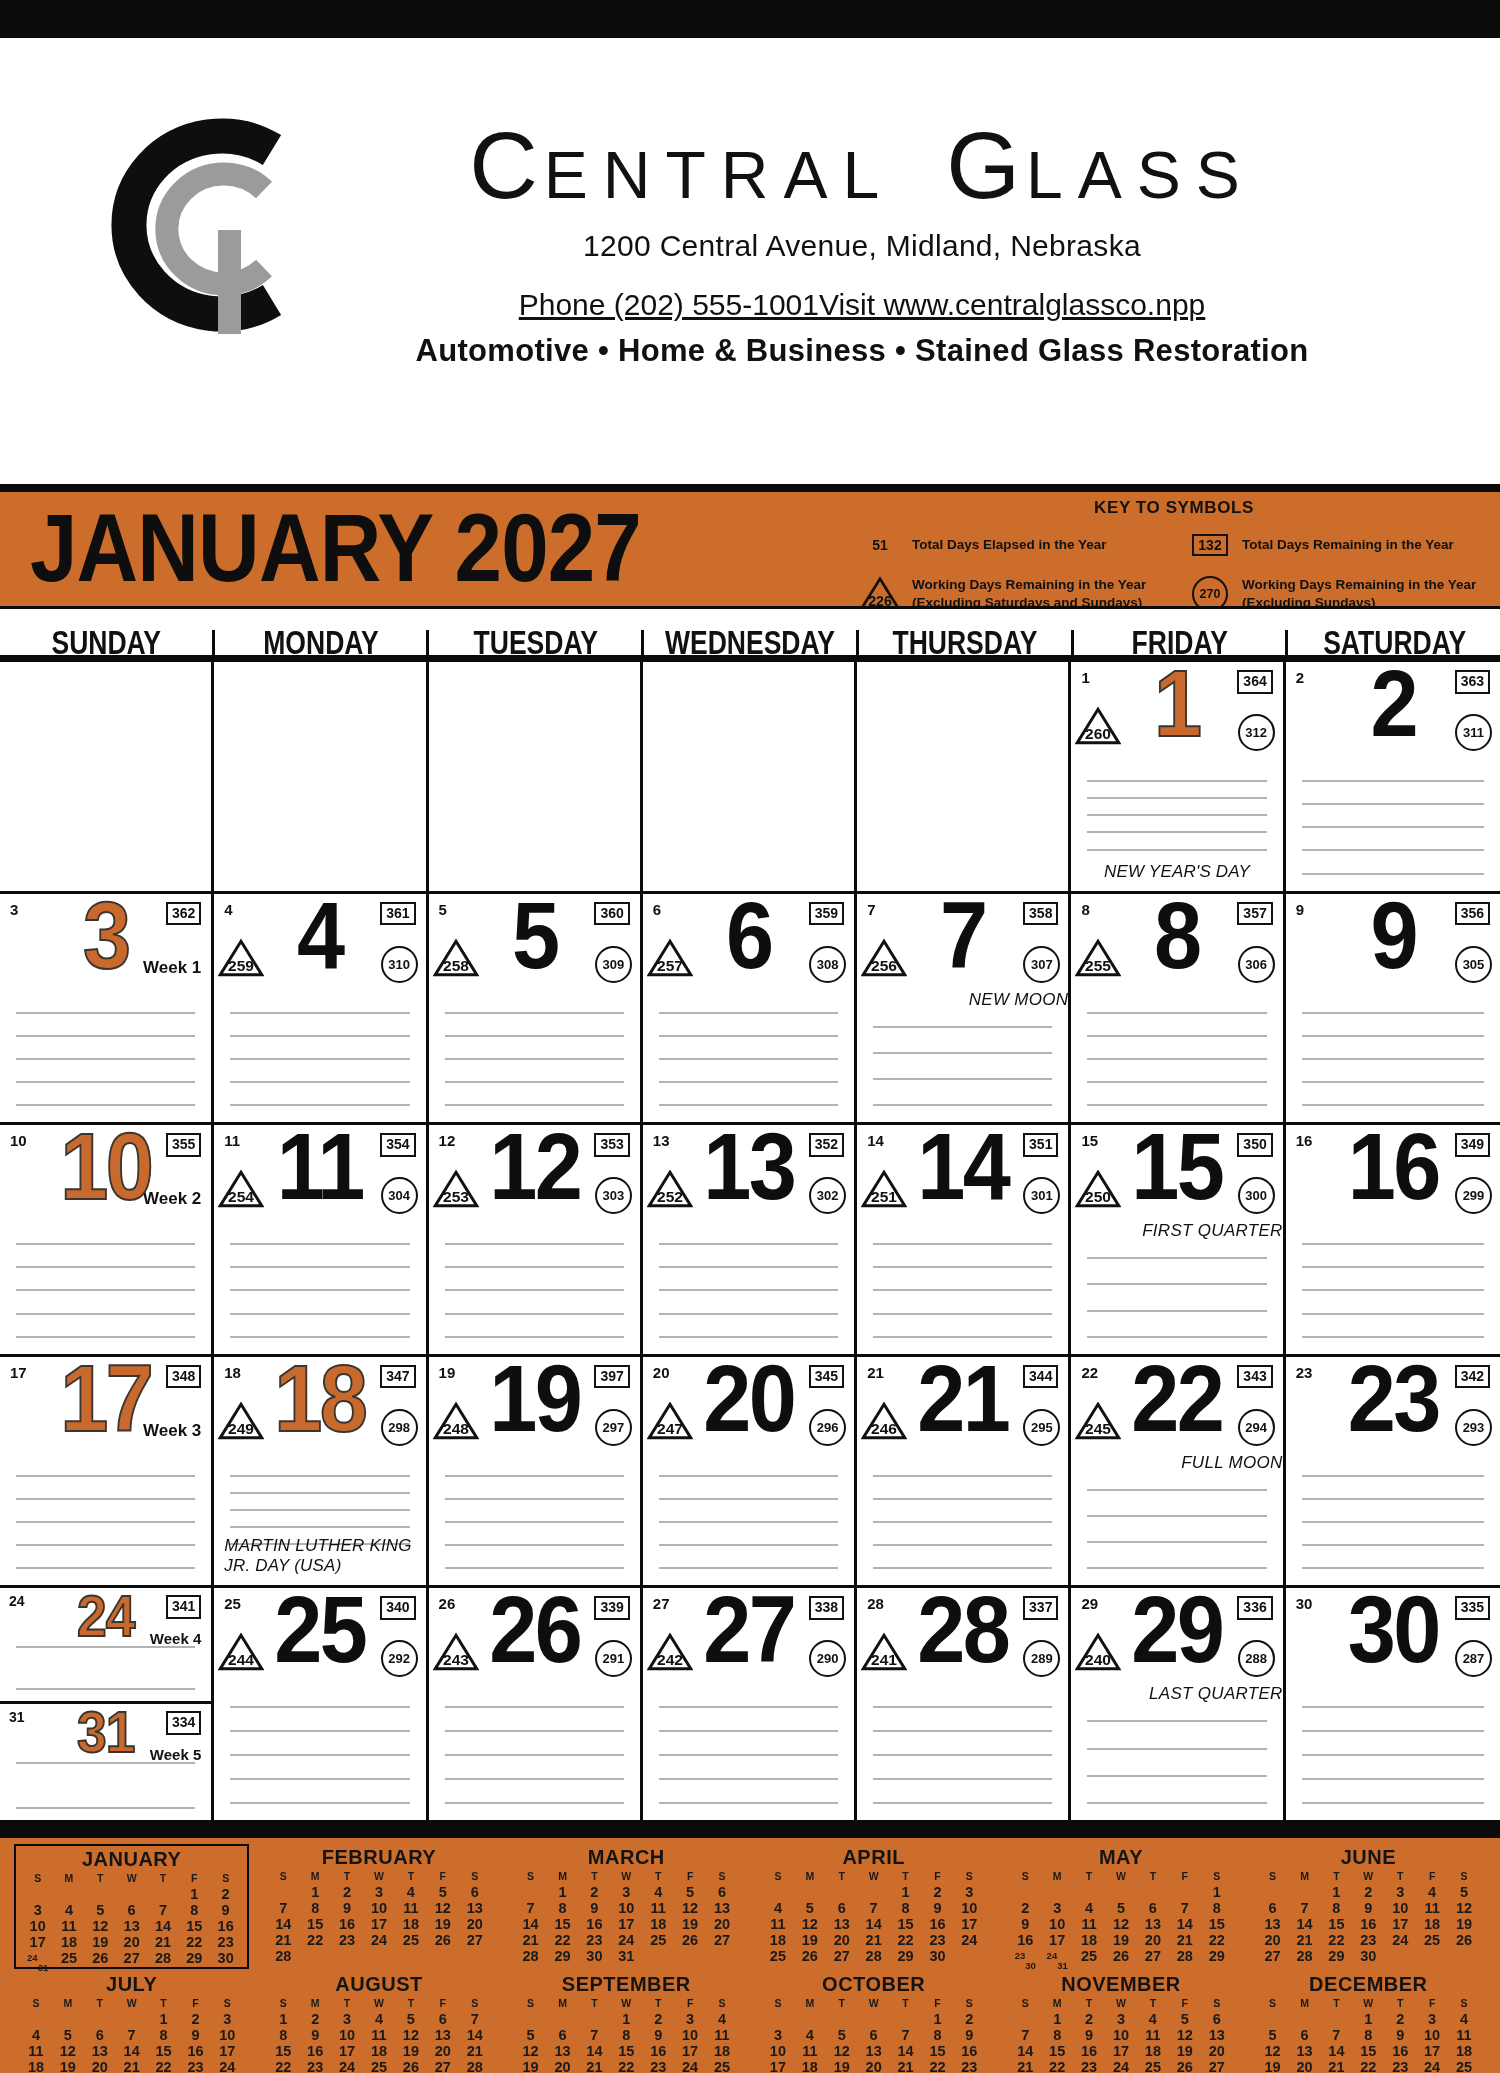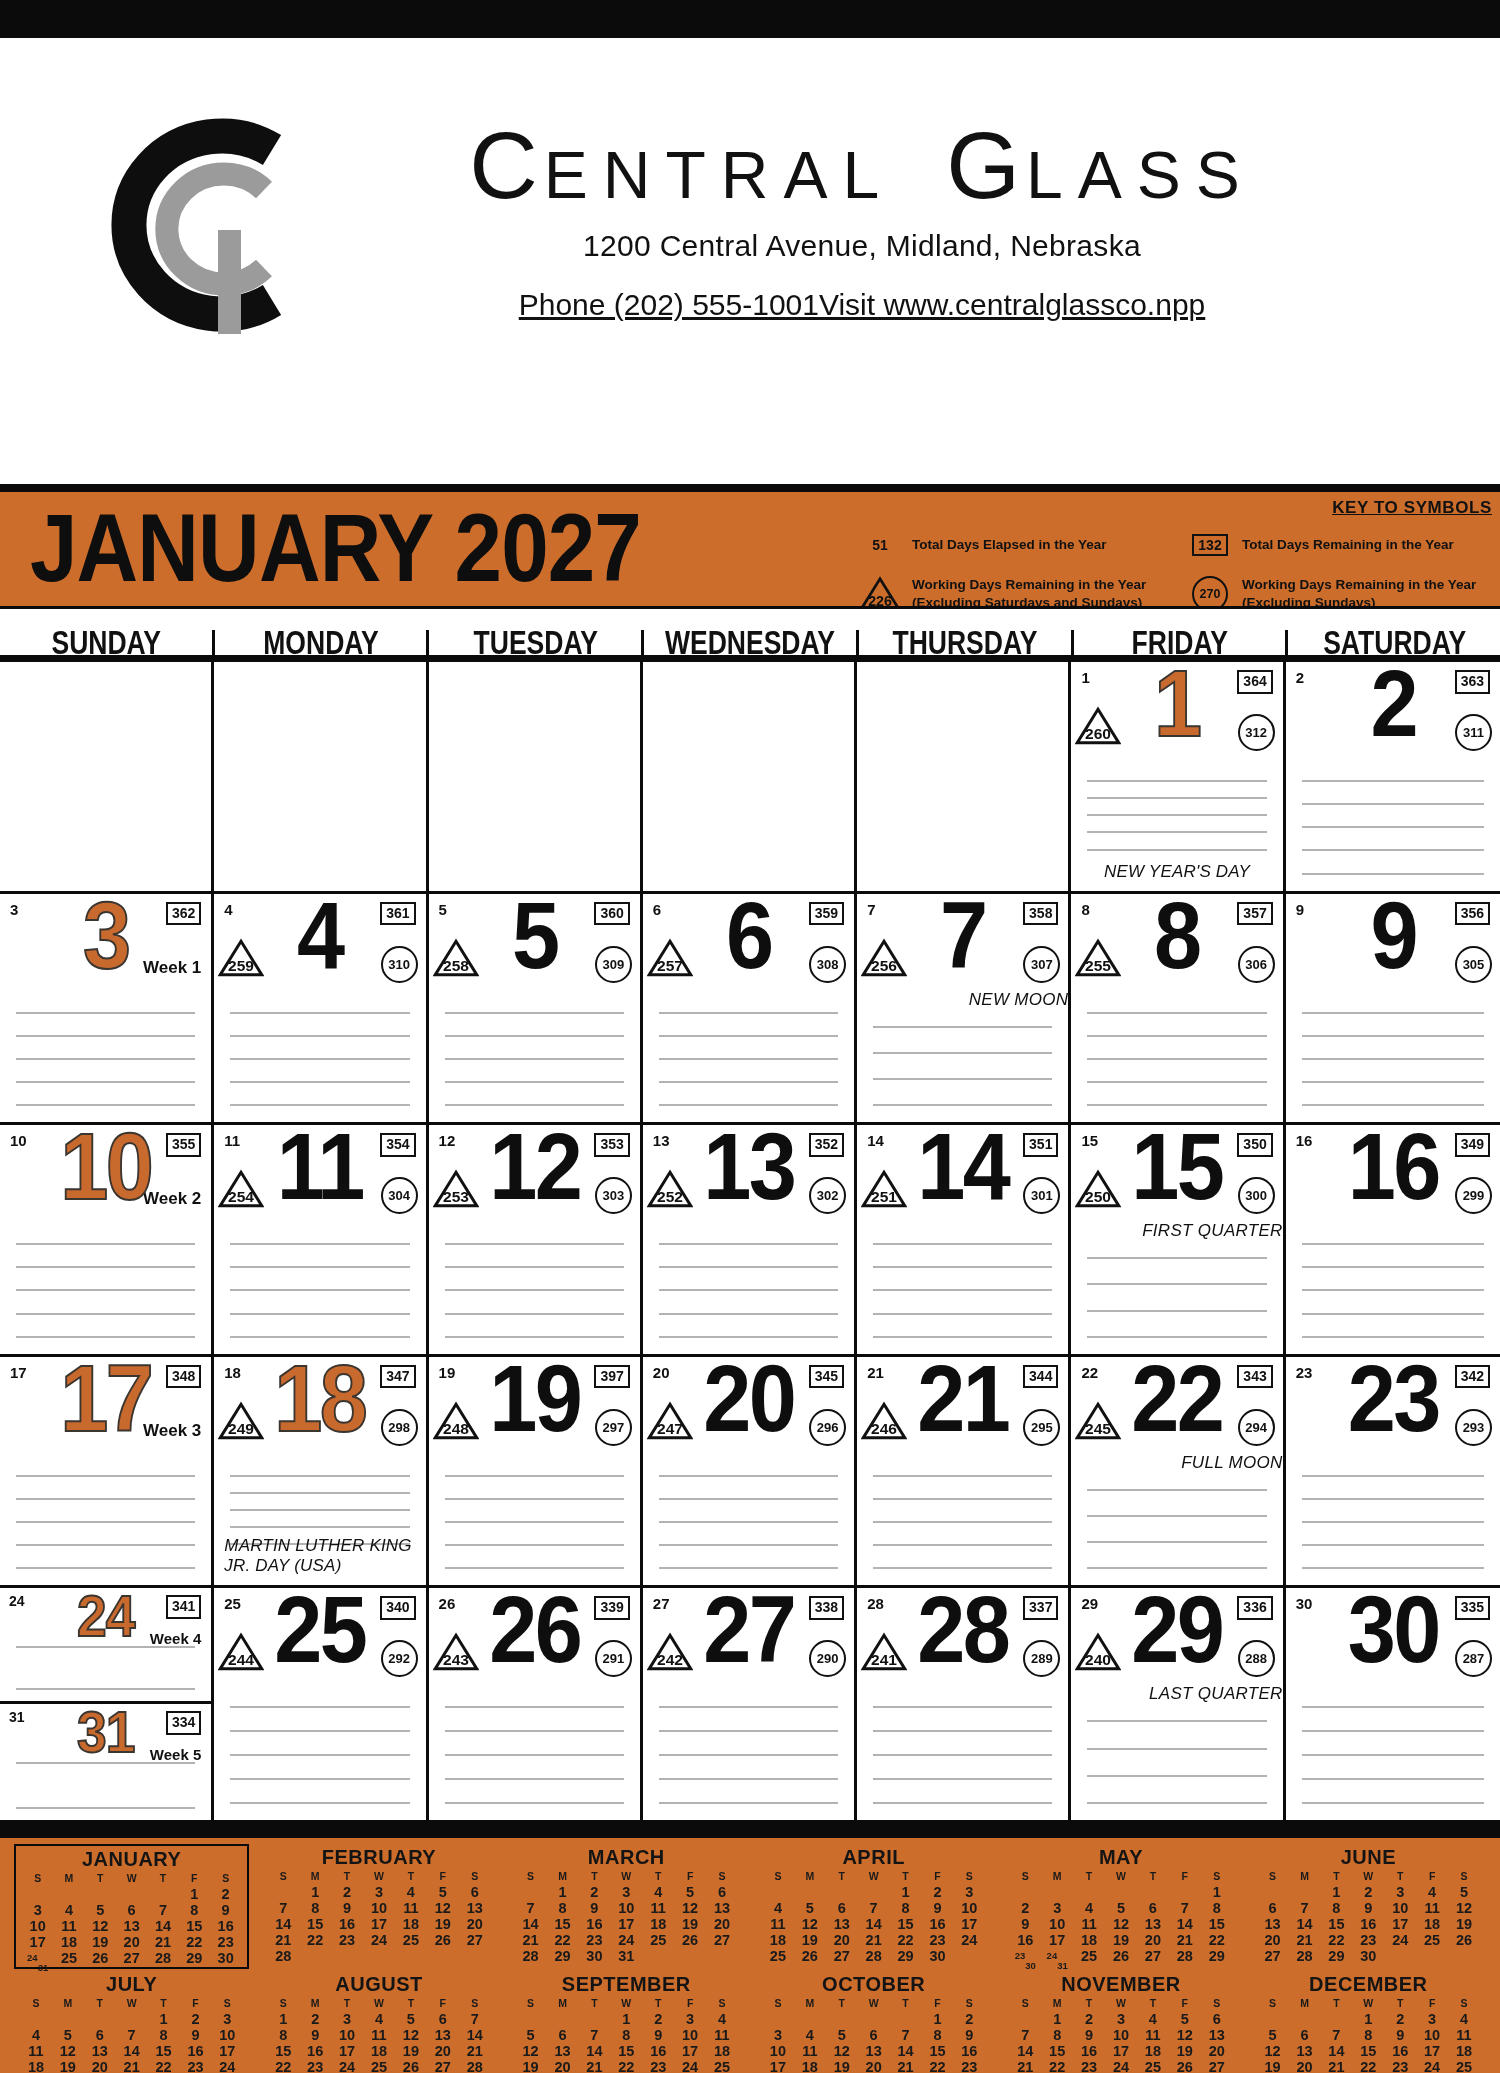--- a/index.html
+++ b/index.html
@@ -19,21 +19,21 @@
   #address-line{margin-top:16px;font-size:30px;letter-spacing:.3px;}
   #phone-row{margin-top:25px;font-size:30px;display:flex;justify-content:center;text-decoration:underline;}
   #services-line{margin-top:11px;font-size:31px;font-weight:700;letter-spacing:.3px;}
 
   
   #banner-topline{position:absolute;left:0;top:484px;width:1500px;height:8px;background:#0b0b0b;}
   #banner{position:absolute;left:0;top:492px;width:1500px;height:114px;background:var(--orange,#cc6d2b);}
   #month-title{position:absolute;left:30px;top:0px;font-size:97px;font-weight:800;letter-spacing:-1px;
     transform:scaleX(.88);transform-origin:0 50%;line-height:112px;white-space:nowrap;color:#0e0e0e;}
   #key{position:absolute;left:856px;top:6px;right:8px;}
-  #key-title{text-align:right;font-weight:700;font-size:17px;letter-spacing:.6px;text-decoration:underline;}
+  #key-title{text-align:center;font-weight:700;font-size:17px;letter-spacing:.6px;}
   #key-grid{display:grid;grid-template-columns:48px 266px 48px 1fr;column-gap:8px;row-gap:9px;
     align-items:center;margin-top:7px;}
   .key-sym{display:flex;align-items:center;justify-content:center;position:relative;height:40px;}
   .key-plain{font-weight:700;font-size:14px;align-self:start;}
   .key-box{border:2.5px solid #111;font-weight:700;font-size:14px;padding:1px 4px;line-height:1.2;}
   .key-circle{width:32px;height:32px;border:2.5px solid #111;border-radius:50%;display:flex;
     align-items:center;justify-content:center;font-weight:700;font-size:12.5px;}
   .key-label{font-weight:700;font-size:13.5px;line-height:1.35;}
   .key-sym .tri-svg{width:42px;height:36px;}
 
@@ -116,20 +116,21 @@
     <rect x="152" y="120" width="23" height="104" fill="#9b9b9b"></rect>
   </svg>
 
   <div id="company-block">
     <div id="company-name"><span class="cap">C</span><span class="rest">ENTRAL</span><span class="word-gap"></span><span class="cap">G</span><span class="rest">LASS</span></div>
     <div id="address-line">1200 Central Avenue, Midland, Nebraska</div>
     <div id="phone-row">
       <span>Phone (202) 555-1001</span>
       <span>Visit www.centralglassco.npp</span>
     </div>
+    <div id="services-line">Automotive • Home &amp; Business • Stained Glass Restoration</div>
   </div>
 
   <div id="banner-topline"></div>
 
   <div id="banner">
     <div id="month-title">JANUARY 2027</div>
     <div id="key">
       <div id="key-title">KEY TO SYMBOLS</div>
       <div id="key-grid">
           <div class="key-sym key-plain">51</div>

